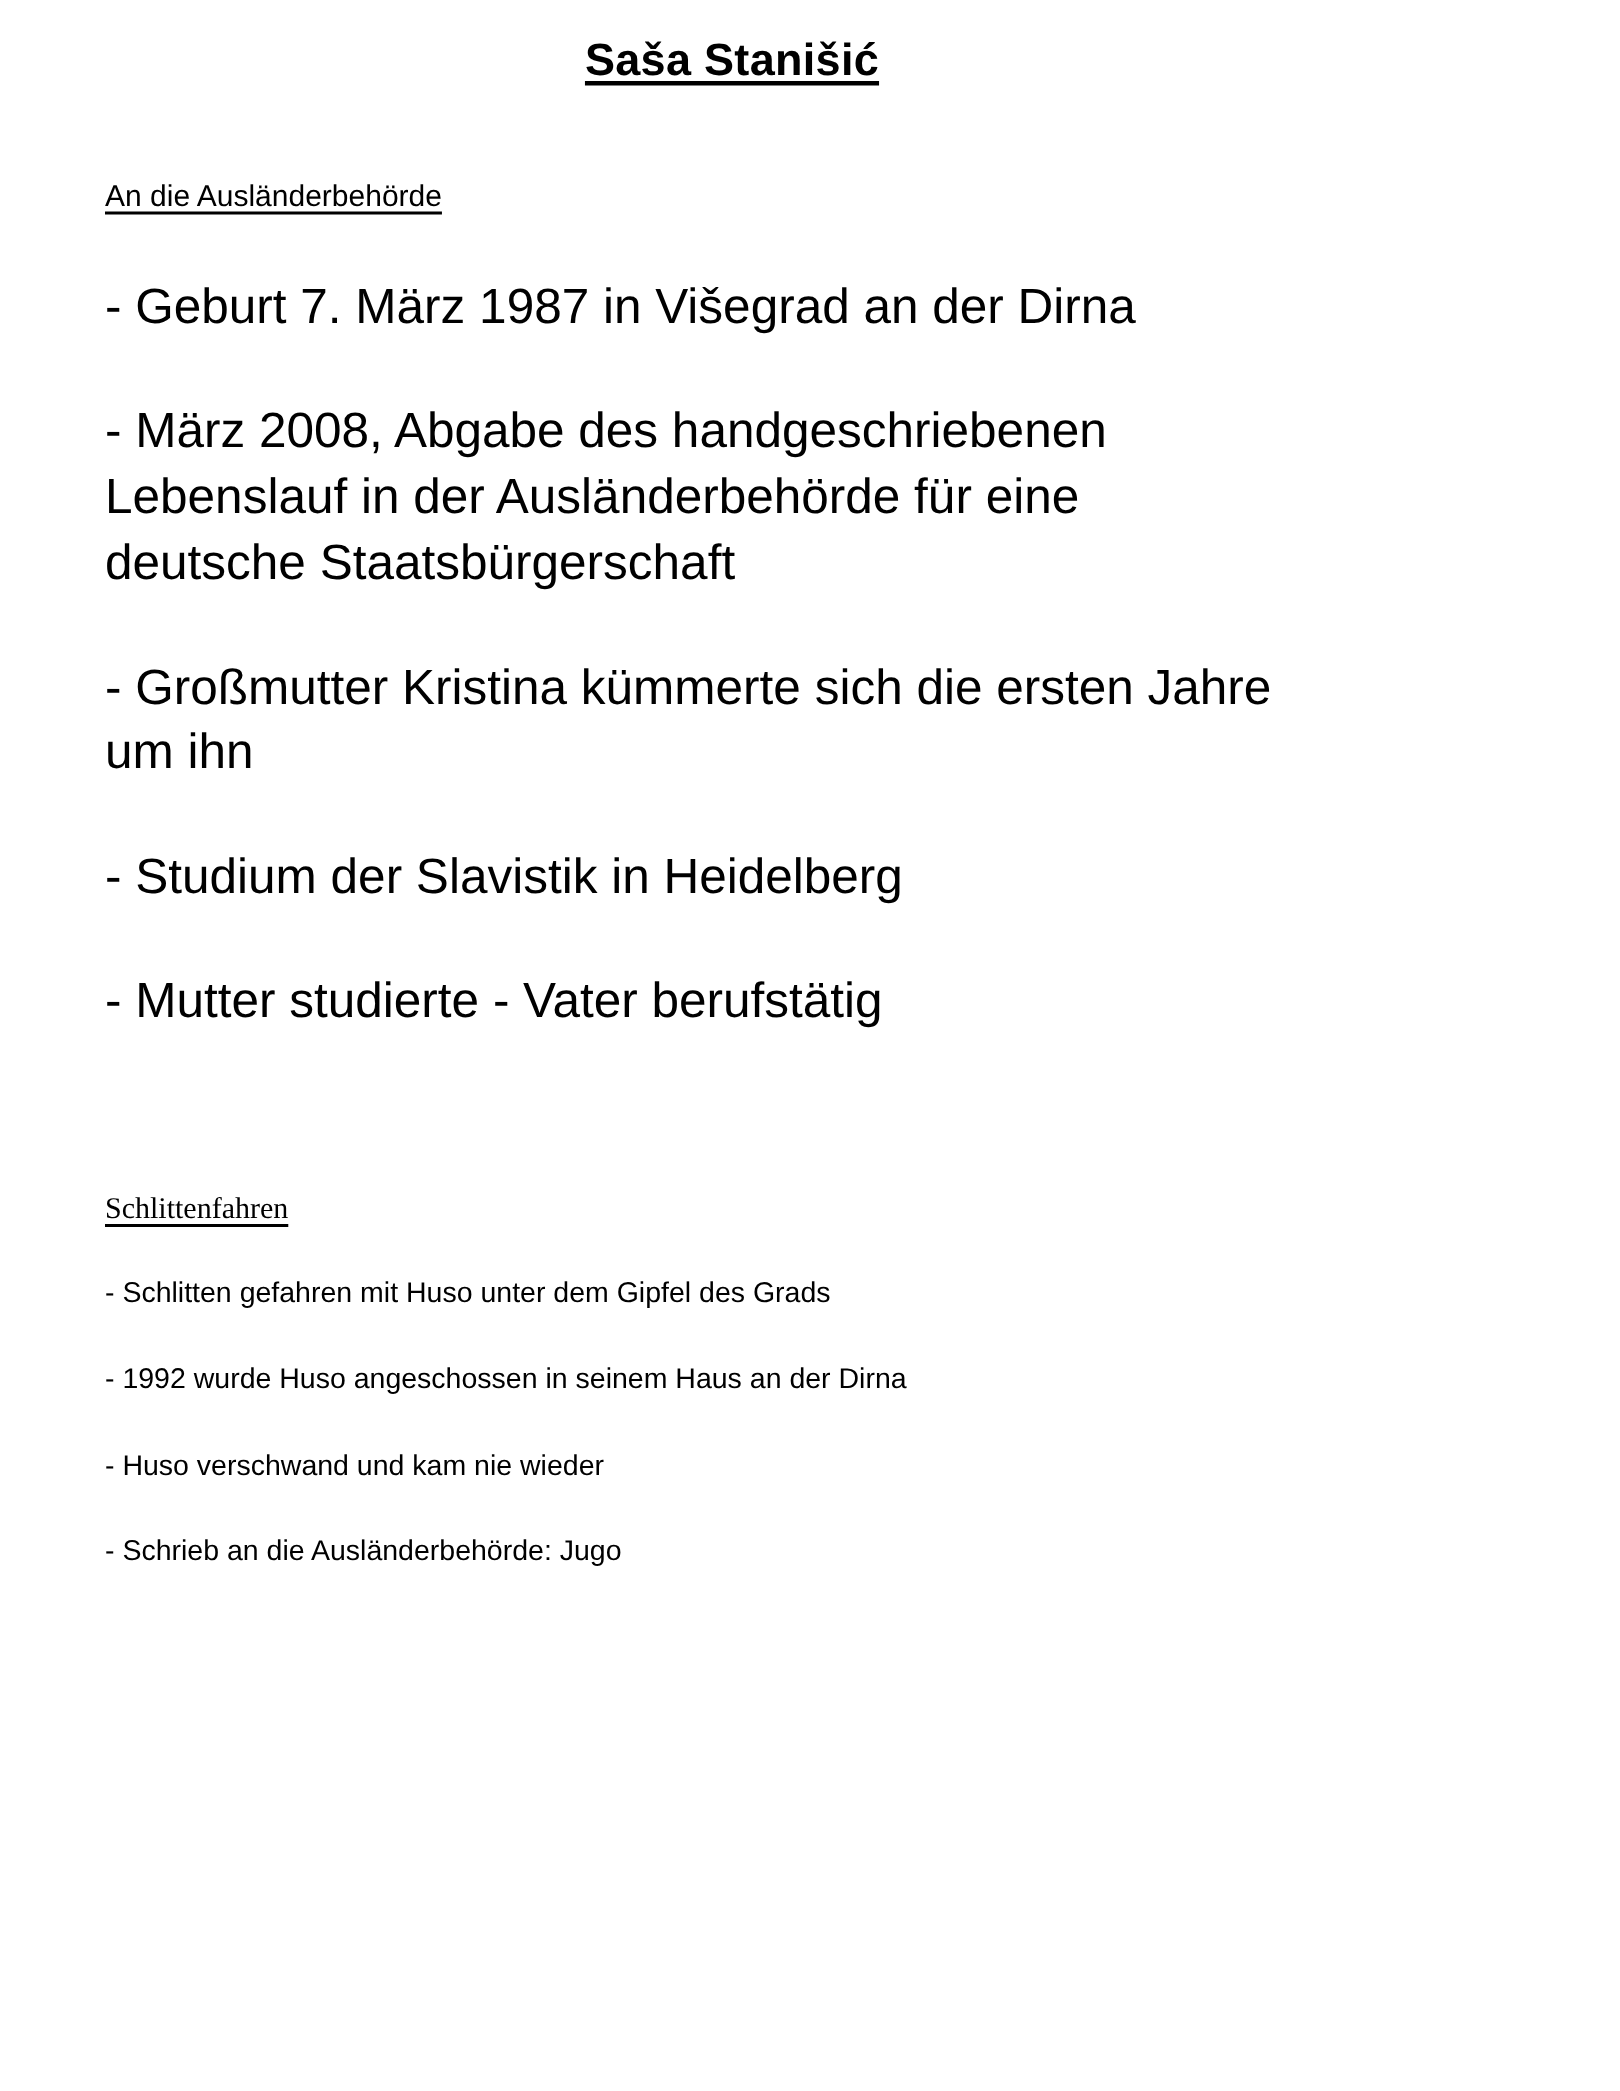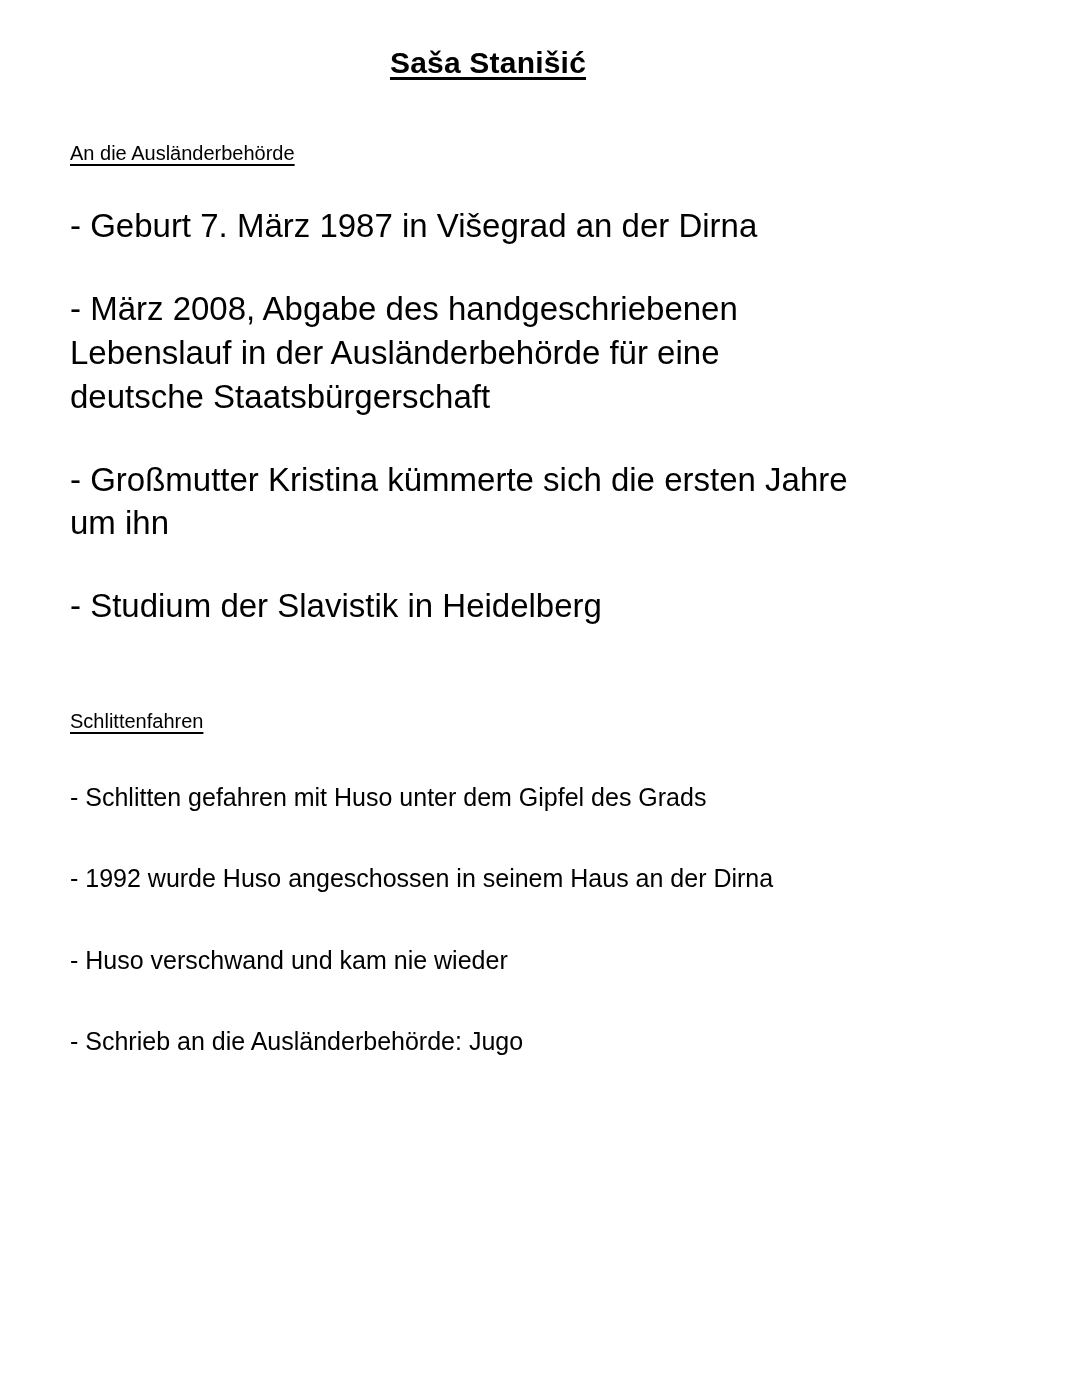--- a/index.html
+++ b/index.html
@@ -12,21 +12,21 @@
     height: 1394px;
     font-family: "Liberation Sans", sans-serif;
     color: #000000;
     position: relative;
     overflow: hidden;
   }
   .page {
     width: 976px;
     height: 1394px;
     box-sizing: border-box;
-    padding: 38px 70px 0 70px;
+    padding: 16px 70px 0 70px;
     position: relative;
   }
   .doc-title {
     text-align: center;
     font-size: 30px;
     font-weight: bold;
     text-decoration: underline;
     text-underline-offset: 4px;
     letter-spacing: 0.2px;
     margin: 0 0 0 0;
@@ -40,51 +40,53 @@
     text-decoration: underline;
     text-underline-offset: 4px;
     margin: 0;
     padding: 0;
     display: inline-block;
   }
   .section-1-heading-wrap {
     margin-top: 62px;
   }
   .section-2-heading-wrap {
-    margin-top: 82px;
+    margin-top: 106px;
+    font-family: Liberation Serif, serif;
   }
   .bullet {
     font-size: 33px;
     line-height: 1.33;
     margin-top: 39px;
     white-space: pre-line;
   }
   .section-2 .bullet {
-    font-size: 25px;
-    margin-top: 48px;
+    font-size: 19px;
+    margin-top: 32px;
   }
 </style>
 </head>
 <body>
 
 <div class="page">
 
   <div class="doc-title">Saša Stanišić</div>
 
   <div class="section section-1">
     <div class="section-1-heading-wrap">
       <span class="section-heading">An die Ausländerbehörde</span>
     </div>
     <div class="bullet">- Geburt 7. März 1987 in Višegrad an der Dirna</div>
     <div class="bullet">- März 2008, Abgabe des handgeschriebenen
 Lebenslauf in der Ausländerbehörde für eine
 deutsche Staatsbürgerschaft</div>
     <div class="bullet">- Großmutter Kristina kümmerte sich die ersten Jahre
 um ihn</div>
     <div class="bullet">- Studium der Slavistik in Heidelberg</div>
+    <div class="bullet">- Mutter studierte - Vater berufstätig</div>
   </div>
 
   <div class="section section-2">
     <div class="section-2-heading-wrap">
       <span class="section-heading">Schlittenfahren</span>
     </div>
     <div class="bullet">- Schlitten gefahren mit Huso unter dem Gipfel des Grads</div>
     <div class="bullet">- 1992 wurde Huso angeschossen in seinem Haus an der Dirna</div>
     <div class="bullet">- Huso verschwand und kam nie wieder</div>
     <div class="bullet">- Schrieb an die Ausländerbehörde: Jugo</div>

